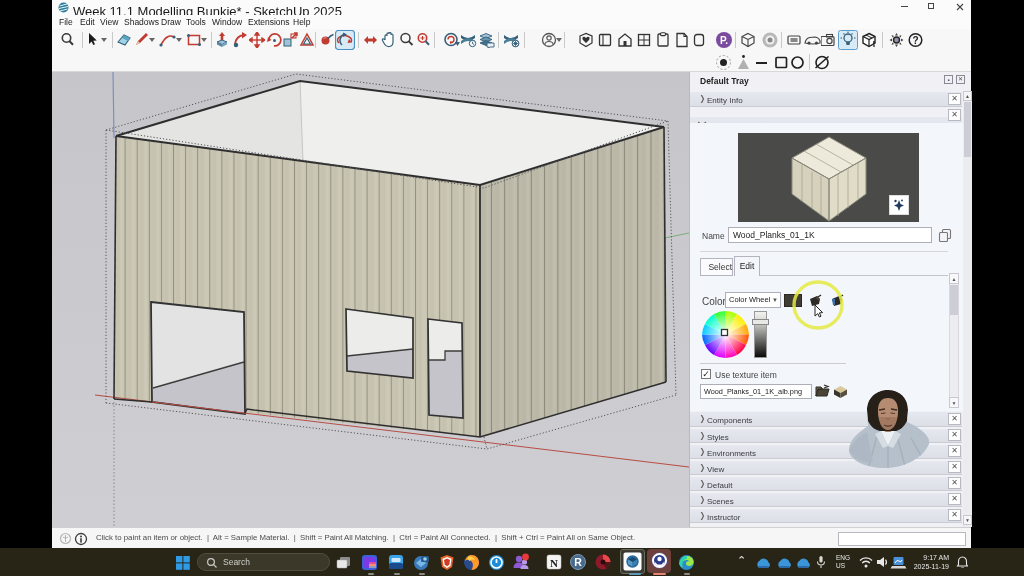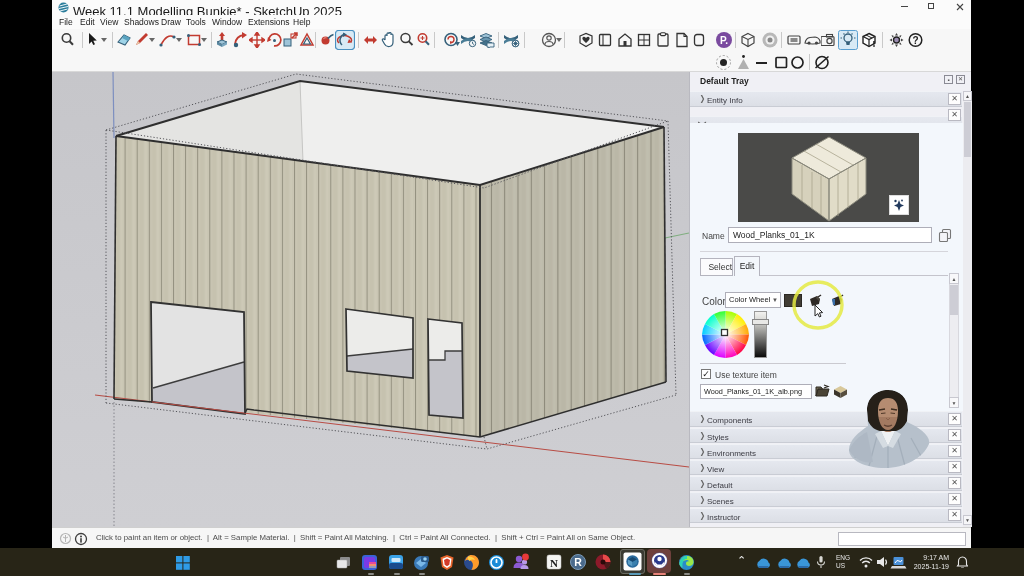--- a/index.html
+++ b/index.html
@@ -567,20 +567,27 @@
     <div style="position:absolute;left:786px;top:4px;width:128px;height:14px;background:#fff;border:1px solid #b8b8c0"></div>
   </div>
 </div>
 <div id="taskbar">
   <svg style="position:absolute;left:176px;top:8px" width="14" height="14">
       <rect x="0" y="0" width="6.4" height="6.4" fill="#2f9be6"></rect>
       <rect x="7.4" y="0" width="6.4" height="6.4" fill="#2f9be6"></rect>
       <rect x="0" y="7.4" width="6.4" height="6.4" fill="#2f9be6"></rect>
       <rect x="7.4" y="7.4" width="6.4" height="6.4" fill="#2f9be6"></rect>
     </svg>
+  <div style="position:absolute;left:197px;top:5px;width:133px;height:18px;background:#3b382a;border:1px solid #504d3e;border-radius:9px">
+    <svg style="position:absolute;left:8px;top:3px" width="12" height="12">
+        <circle cx="5" cy="5" r="3.4" fill="none" stroke="#c9c9c4" stroke-width="1.2"></circle>
+        <line x1="7.6" y1="7.6" x2="10.5" y2="10.5" stroke="#c9c9c4" stroke-width="1.2"></line>
+      </svg>
+    <div style="position:absolute;left:25px;top:3px;font-size:8.5px;color:#cfcfca">Search</div>
+  </div>
   <svg style="position:absolute;left:336px;top:7px" width="16" height="15">
       <rect x="4" y="2" width="10" height="9" rx="1" fill="#8c8c8c"></rect>
       <rect x="1" y="5" width="10" height="8" rx="1" fill="#e8e8e8" stroke="#aaa" stroke-width="0.5"></rect>
     </svg>
   <svg style="position:absolute;left:361px;top:6px" width="17" height="17">
       <rect x="1" y="1" width="15" height="15" rx="3" fill="#3a62d8"></rect>
       <rect x="3" y="3" width="11" height="11" rx="2" fill="#7a3ae8"></rect>
       <rect x="8" y="8" width="7" height="6" fill="#e84a9a"></rect>
       <rect x="8" y="10.5" width="7" height="1" fill="#ffd24a"></rect>
       <rect x="8" y="12.5" width="7" height="1" fill="#4ae8d2"></rect>

